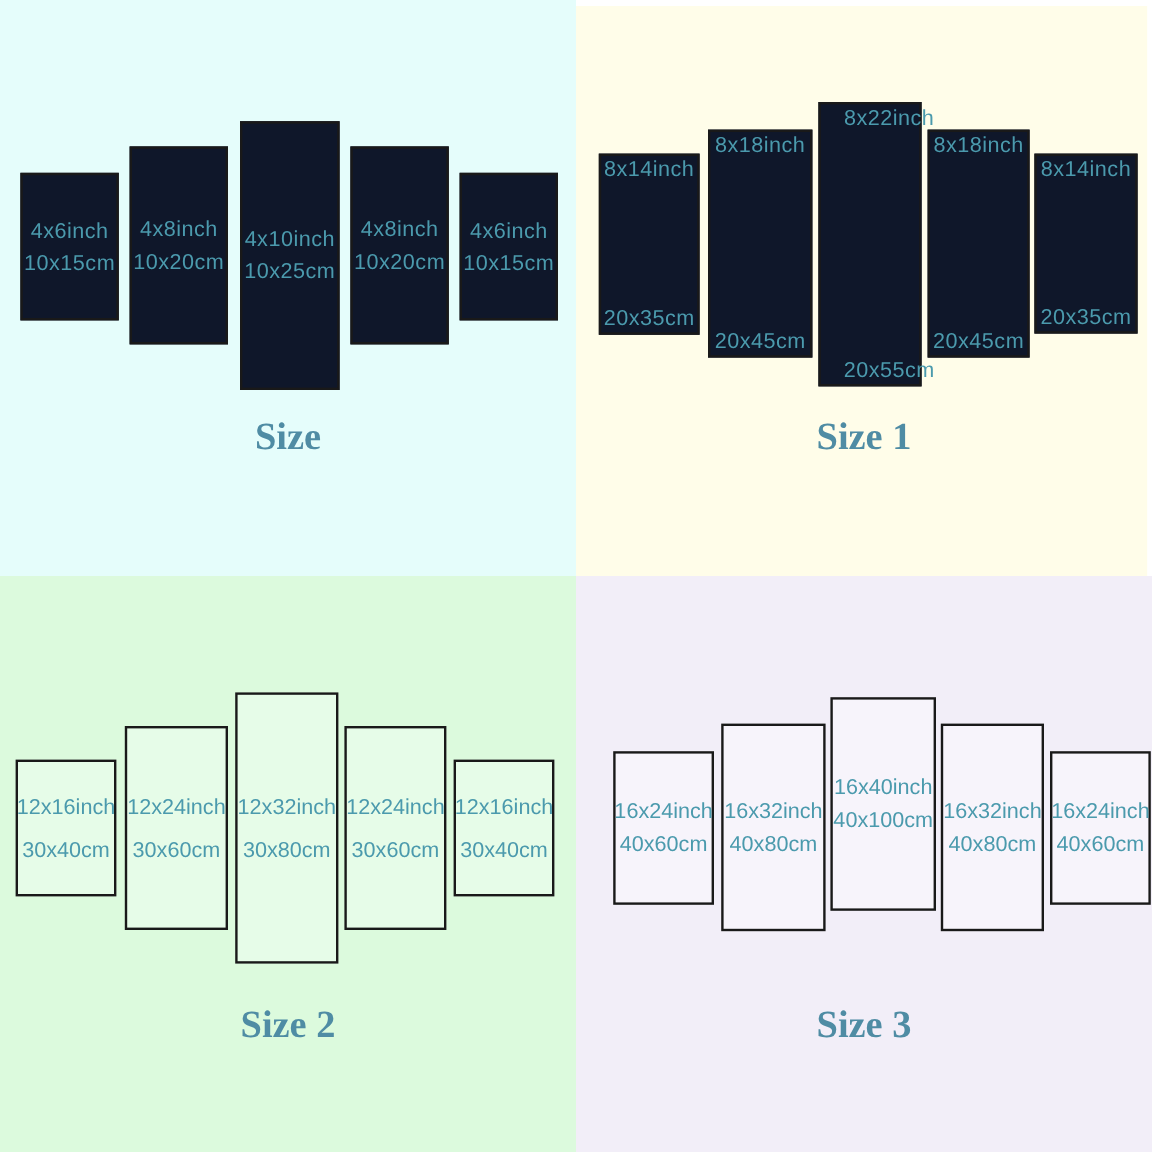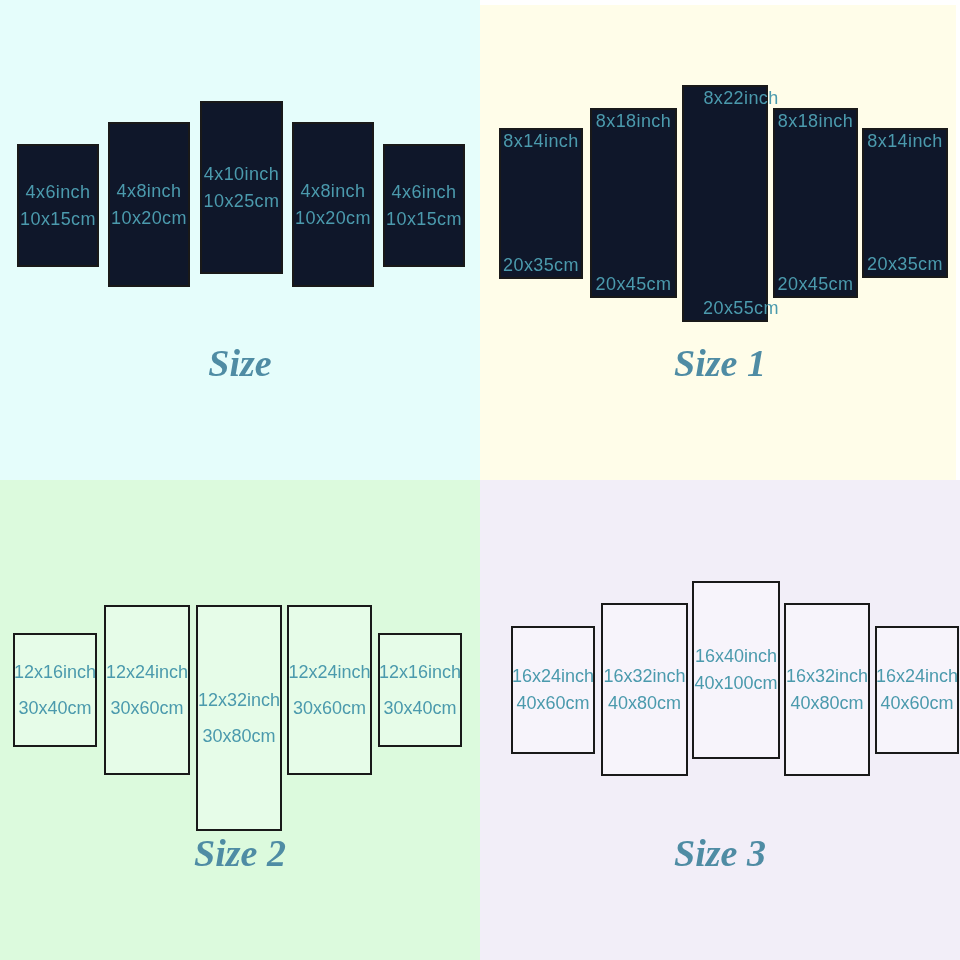--- a/index.html
+++ b/index.html
@@ -36,43 +36,42 @@
   .label{
     color:#4b9aad;
     font-size:18px;line-height:23px;white-space:nowrap;
   }
   .q-tl .label,.q-tr .label{letter-spacing:0.4px;}
 
   .title{
     position:absolute;left:0;width:100%;
     text-align:center;
     font-family:"Liberation Serif", serif;
-    font-weight:700;font-size:38px;line-height:46px;
+    font-weight:700;font-size:32px;line-height:46px;
     color:#4f8ca4;
-    font-style:italic;
   }
   .q-tl .title,.q-tr .title{top:340px;}
   .q-bl .title,.q-br .title{top:350px;}
 
   
   .q-tl .p1{left:17px;top:144px;width:82px;height:123px;}
   .q-tl .p2{left:108px;top:122px;width:82px;height:165px;}
-  .q-tl .p3{left:200px;top:101px;width:83px;height:173px;}
+  .q-tl .p3{left:200px;top:101px;width:83px;height:224px;}
   .q-tl .p4{left:292px;top:122px;width:82px;height:165px;}
   .q-tl .p5{left:383px;top:144px;width:82px;height:123px;}
 
   .q-tr .p1{left:19px;top:128px;width:84px;height:151px;}
   .q-tr .p2{left:110px;top:108px;width:87px;height:190px;}
   .q-tr .p3{left:202px;top:85px;width:86px;height:237px;padding-left:32px;}
   .q-tr .p4{left:293px;top:108px;width:85px;height:190px;}
   .q-tr .p5{left:382px;top:128px;width:86px;height:150px;}
 
   .q-bl .p1{left:13px;top:153px;width:84px;height:114px;}
   .q-bl .p2{left:104px;top:125px;width:86px;height:170px;}
-  .q-bl .p3{left:196px;top:97px;width:86px;height:226px;margin-top:28px;}
+  .q-bl .p3{left:196px;top:97px;width:86px;height:226px;}
   .q-bl .p4{left:287px;top:125px;width:85px;height:170px;}
   .q-bl .p5{left:378px;top:153px;width:84px;height:114px;}
 
   .q-br .p1{left:18px;top:146px;width:84px;height:128px;}
   .q-br .p2{left:108px;top:123px;width:87px;height:173px;}
   .q-br .p3{left:199px;top:101px;width:88px;height:178px;}
   .q-br .p4{left:291px;top:123px;width:86px;height:173px;}
   .q-br .p5{left:382px;top:146px;width:84px;height:128px;}
 </style>
 </head>

